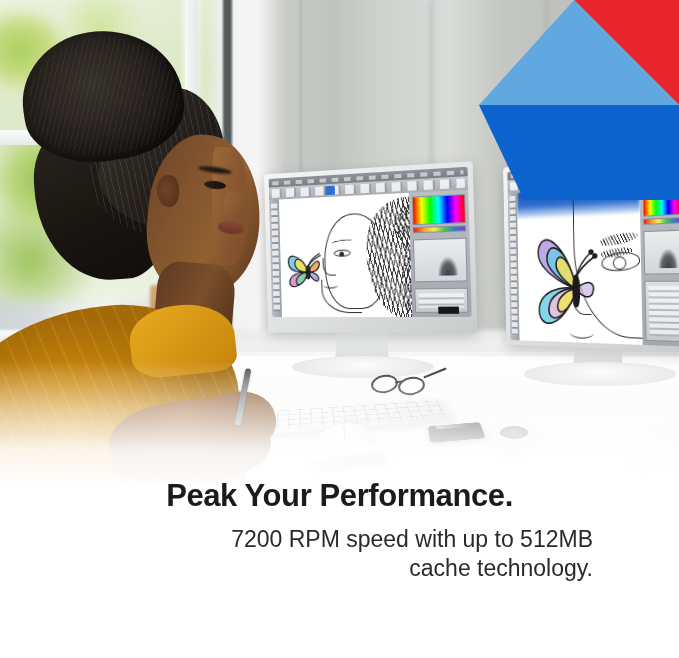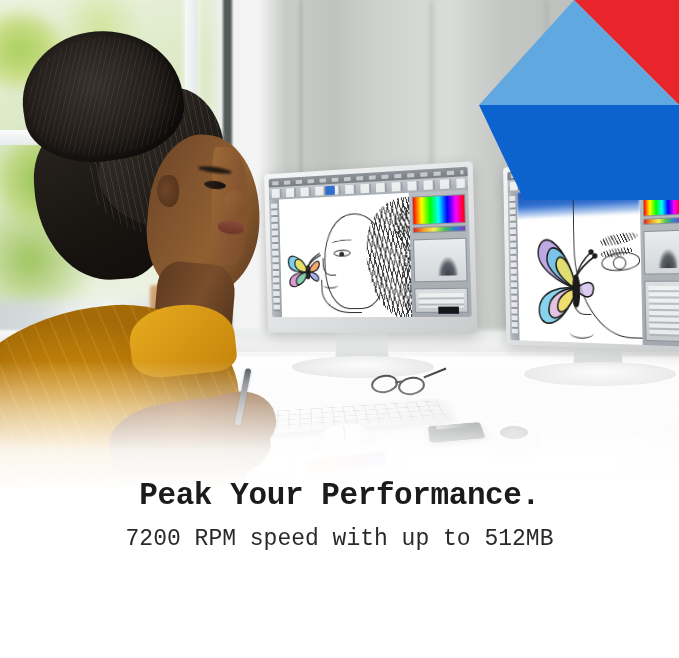--- a/index.html
+++ b/index.html
@@ -374,30 +374,30 @@
     transform:rotate(-16deg); box-shadow:0 3px 8px rgba(0,0,0,.10);
   }
 
   
   .fade {
     position:absolute; left:0; bottom:0; width:679px; height:130px;
     background:linear-gradient(180deg, rgba(255,255,255,0) 0%, rgba(255,255,255,.55) 38%, rgba(255,255,255,.92) 70%, #ffffff 100%);
   }
 
   
-  .copy { position:absolute; left:0; top:478px; width:679px; text-align:center;font-family:Liberation Mono, monospace; }
+  .copy { position:absolute; left:0; top:478px; width:679px; text-align:center; }
   .headline {
     font-size:31px; font-weight:700; color:#1b1b1b; letter-spacing:-.4px;
     line-height:1.18; margin-bottom:10px;
   }
   .subcopy {
     font-size:23px; font-weight:400; color:#2a2a2a; line-height:1.30;
     padding:0 86px;
   }
-  .subcopy span { display:block; }
+  .subcopy span { display:block;text-align:right; }
 </style>
 </head>
 <body>
 
 <div class="banner">
 
   <div class="photo">
 
     <div class="wall"></div>
     <div class="greenery"></div>
@@ -565,16 +565,17 @@
       <polygon points="60,105 260,105 260,200 105,200" fill="#0C63CE"></polygon>
     </svg>
 
     <div class="fade"></div>
   </div>
 
   <div class="copy">
     <div class="headline">Peak Your Performance.</div>
     <div class="subcopy">
       <span>7200 RPM speed with up to 512MB</span>
+      <span>cache technology.</span>
     </div>
   </div>
 
 </div>
 
 </body></html>

